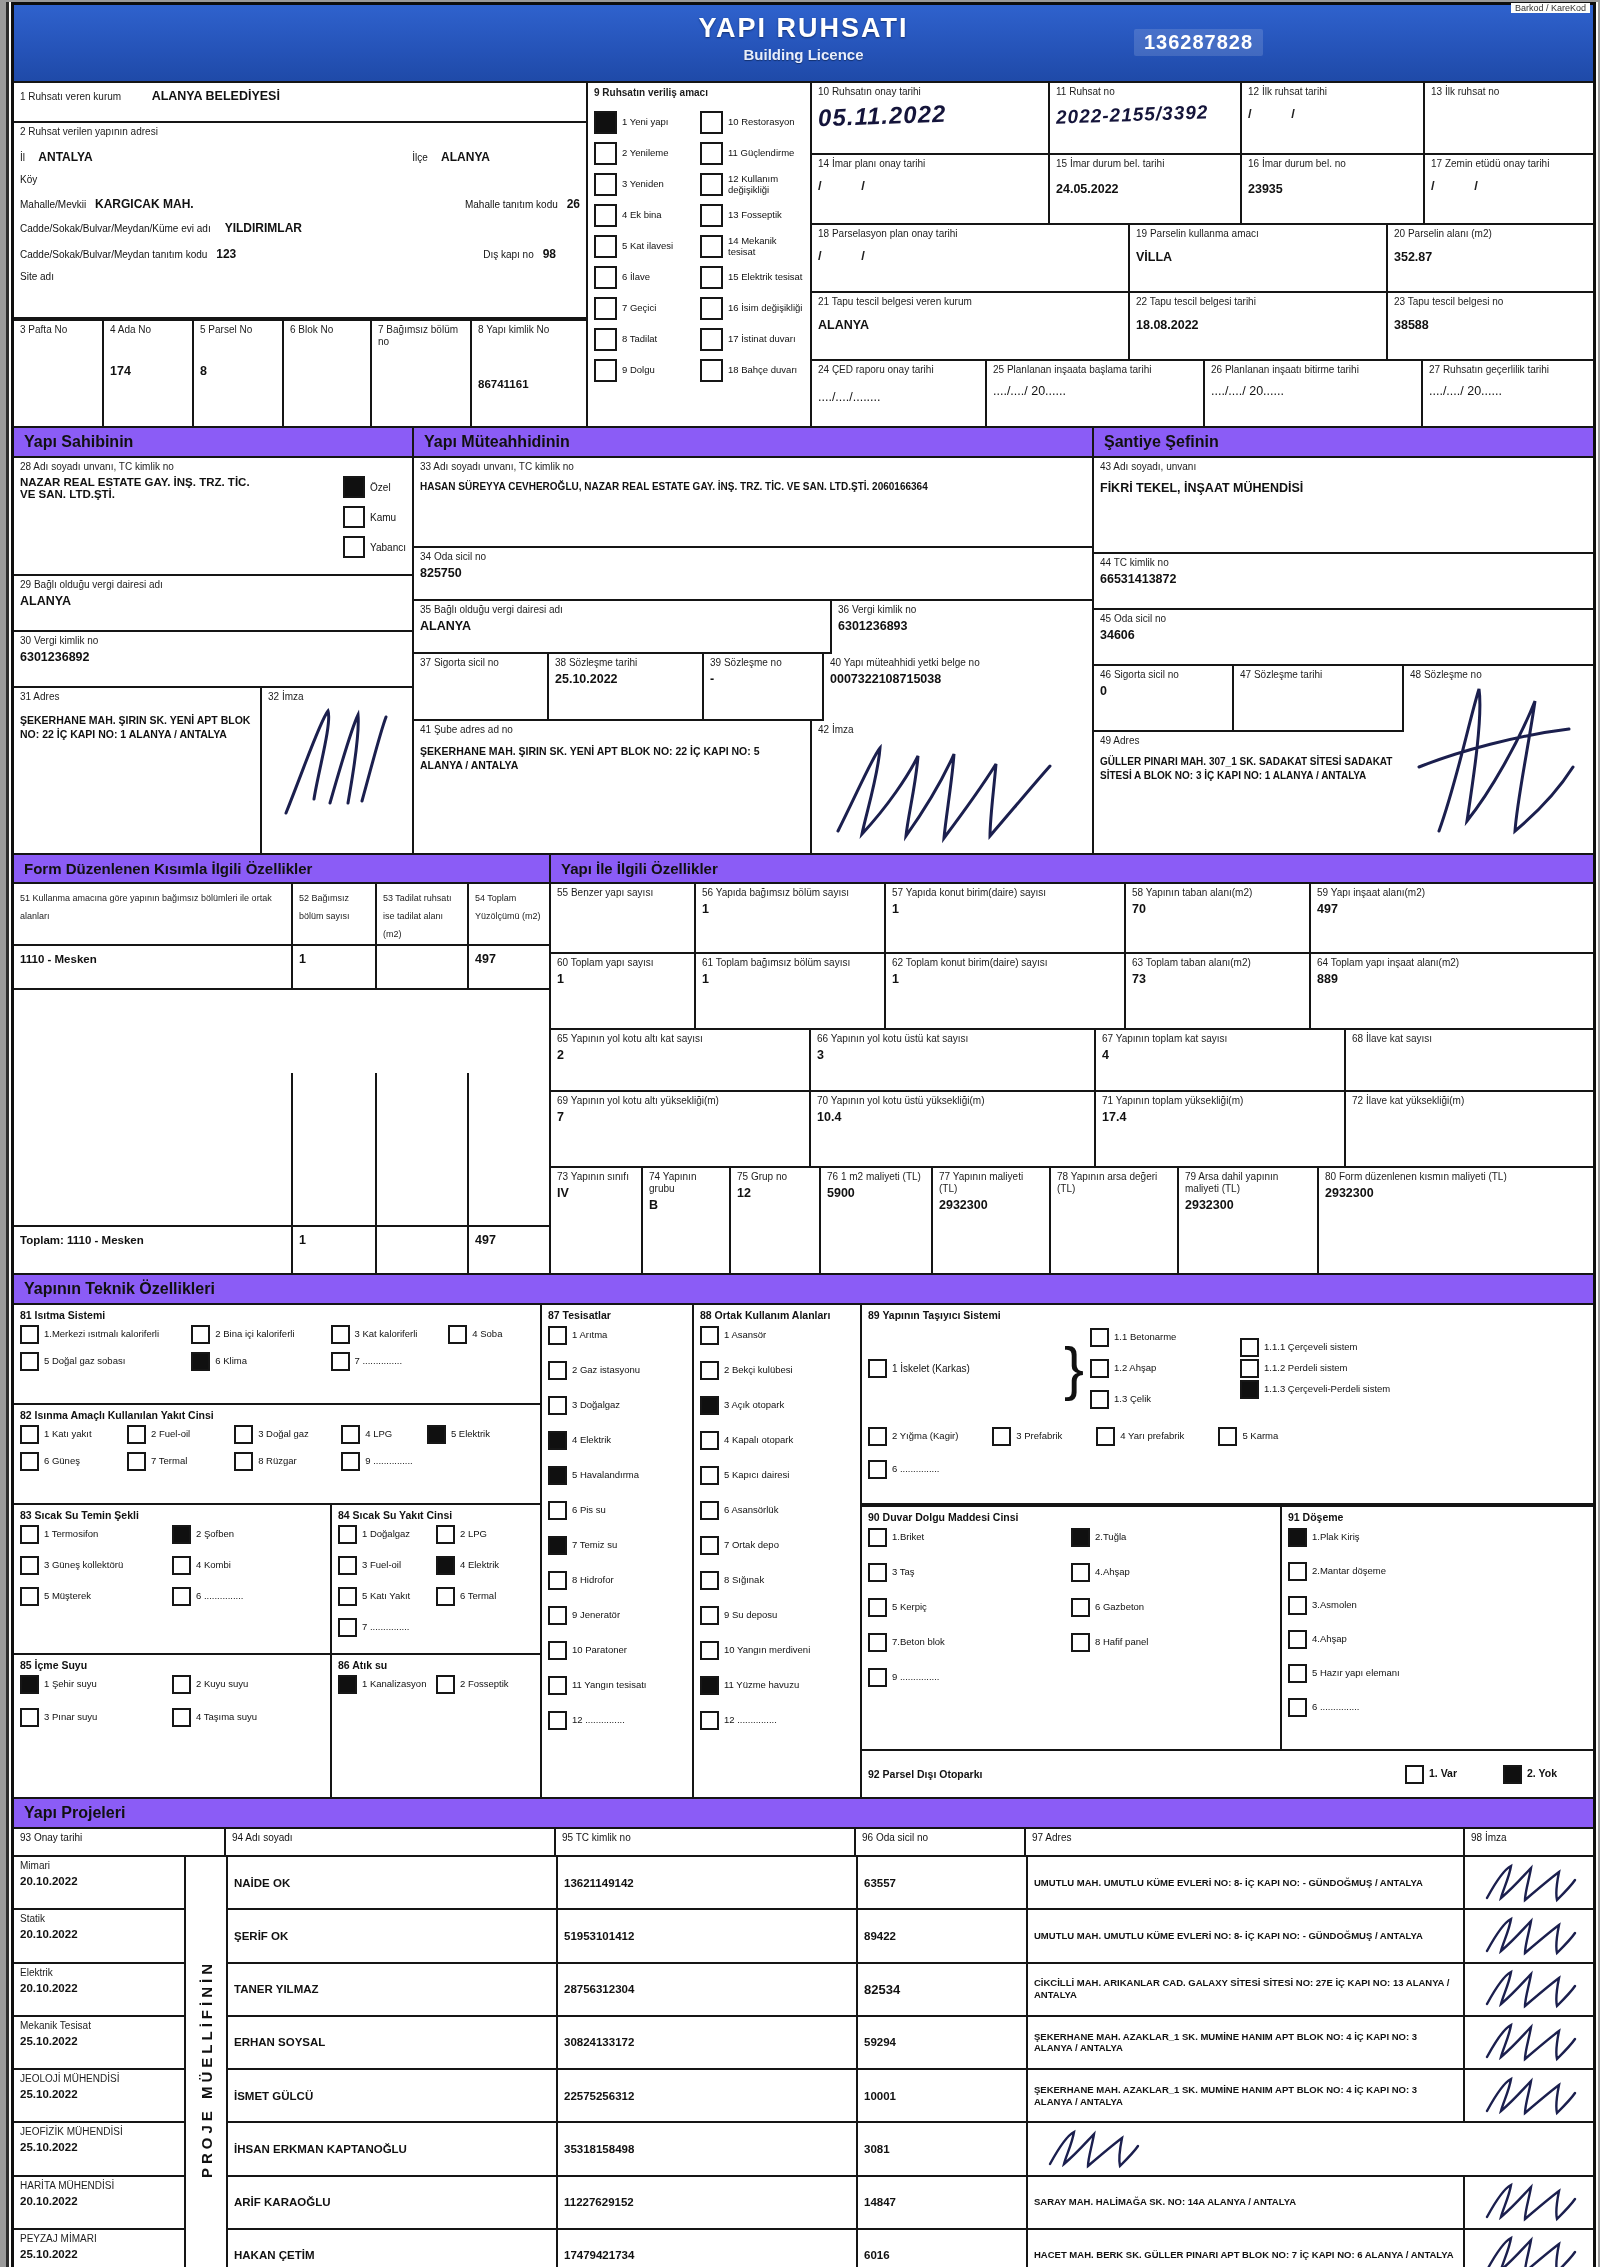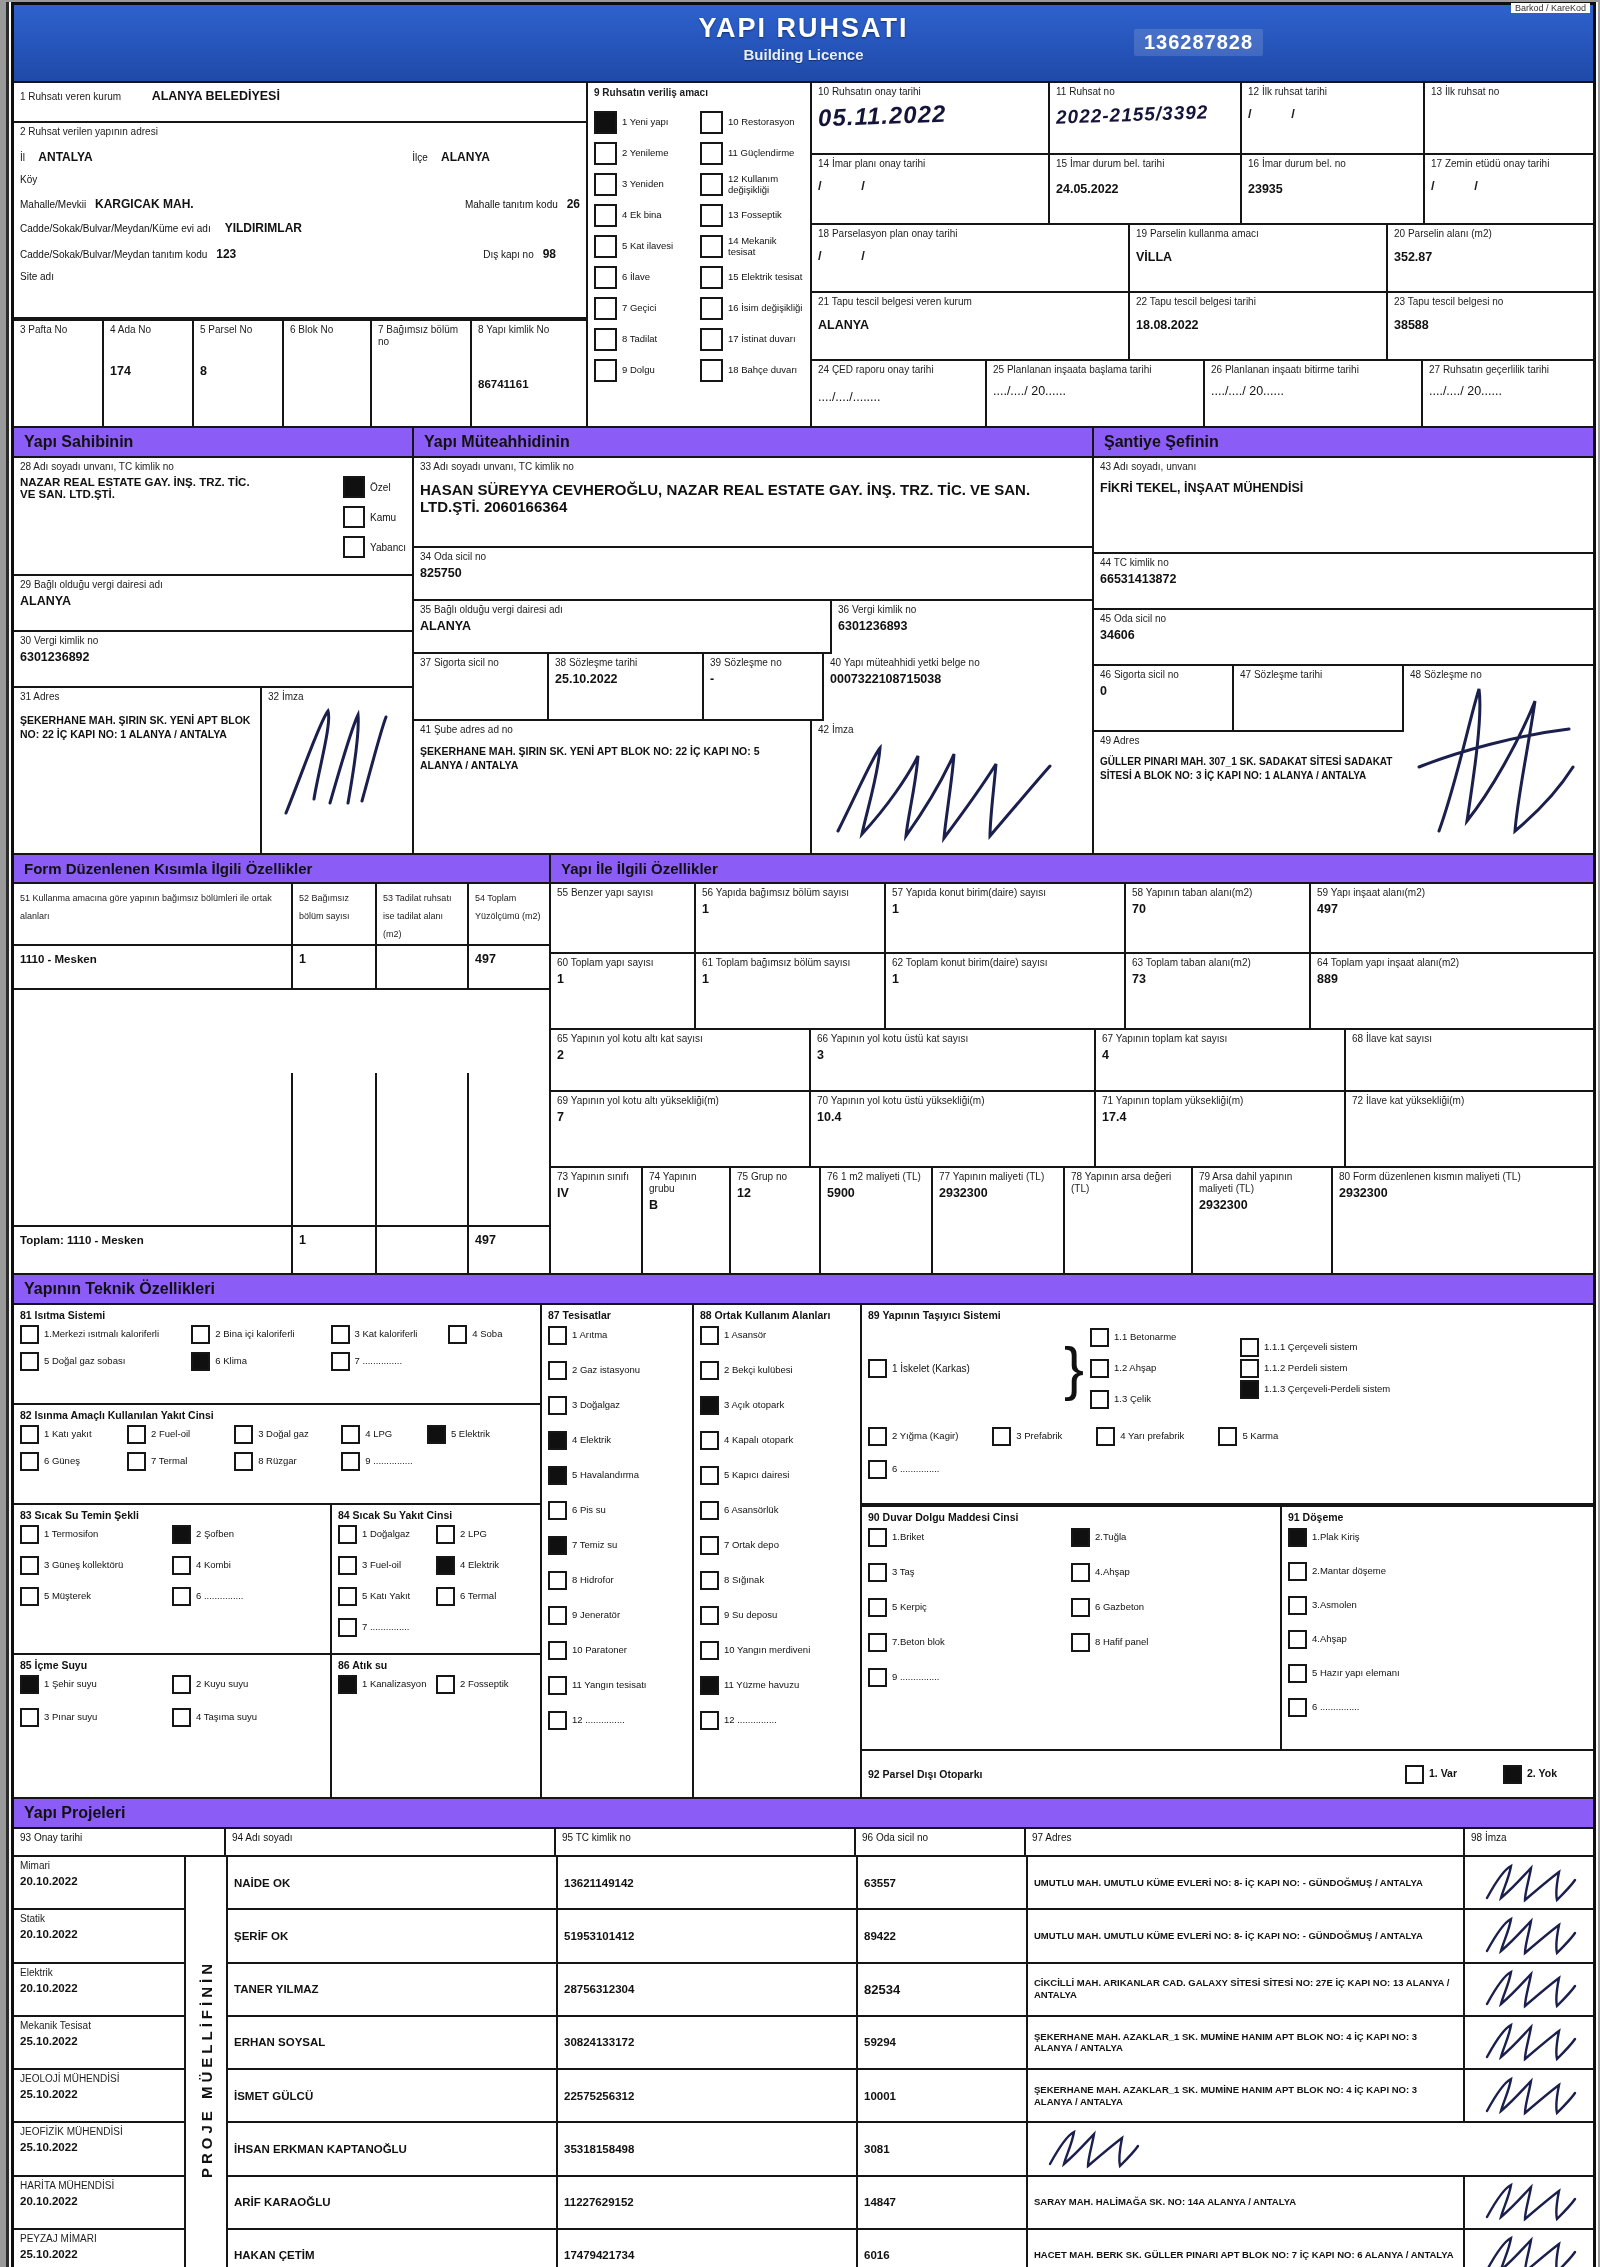--- a/index.html
+++ b/index.html
@@ -356,21 +356,21 @@
               <path class="sig" d="M18,110 C38,60 52,18 60,8 C64,20 50,70 46,96 M62,100 C74,58 84,24 90,12 C92,34 84,76 80,100 M94,98 C104,62 112,30 118,14"></path>
             </svg>
           </div>
         </div>
       </div>
 
       <div class="col party-col" style="width:678px;border-right:2px solid #151515;">
         <div class="sec-title">Yapı Müteahhidinin</div>
         <div class="cell" style="height:96px;border-right:none;">
           <div class="lbl">33 Adı soyadı unvanı, TC kimlik no</div>
-          <div class="val" style="font-size:15px;margin-top:8px;">HASAN SÜREYYA CEVHEROĞLU, NAZAR REAL ESTATE GAY. İNŞ. TRZ. TİC. VE SAN. LTD.ŞTİ. 2060166364</div>
+          <div class="val" style="font-size:10px;margin-top:8px;">HASAN SÜREYYA CEVHEROĞLU, NAZAR REAL ESTATE GAY. İNŞ. TRZ. TİC. VE SAN. LTD.ŞTİ. 2060166364</div>
         </div>
         <div class="cell" style="height:56px;border-right:none;">
             <div class="lbl">34 Oda sicil no</div>
             <div class="val">825750</div>
           </div>
         <div class="row" style="height:56px;">
           <div class="cell" style="flex:1;">
               <div class="lbl">35 Bağlı olduğu vergi dairesi adı</div>
               <div class="val">ALANYA</div>
             </div>
@@ -592,21 +592,21 @@
               <div class="val">B</div>
             </div>
           <div class="cell" style="width:90px;border-bottom:none;">
               <div class="lbl">75 Grup no</div>
               <div class="val">12</div>
             </div>
           <div class="cell" style="width:112px;border-bottom:none;">
               <div class="lbl">76 1 m2 maliyeti (TL)</div>
               <div class="val">5900</div>
             </div>
-          <div class="cell" style="width:132px;border-bottom:none;">
+          <div class="cell" style="width:118px;border-bottom:none;">
               <div class="lbl">77 Yapının maliyeti (TL)</div>
               <div class="val">2932300</div>
             </div>
           <div class="cell" style="width:128px;border-bottom:none;">
               <div class="lbl">78 Yapının arsa değeri (TL)</div>
               <div class="val"></div>
             </div>
           <div class="cell" style="width:140px;border-bottom:none;">
               <div class="lbl">79 Arsa dahil yapının maliyeti (TL)</div>
               <div class="val">2932300</div>

